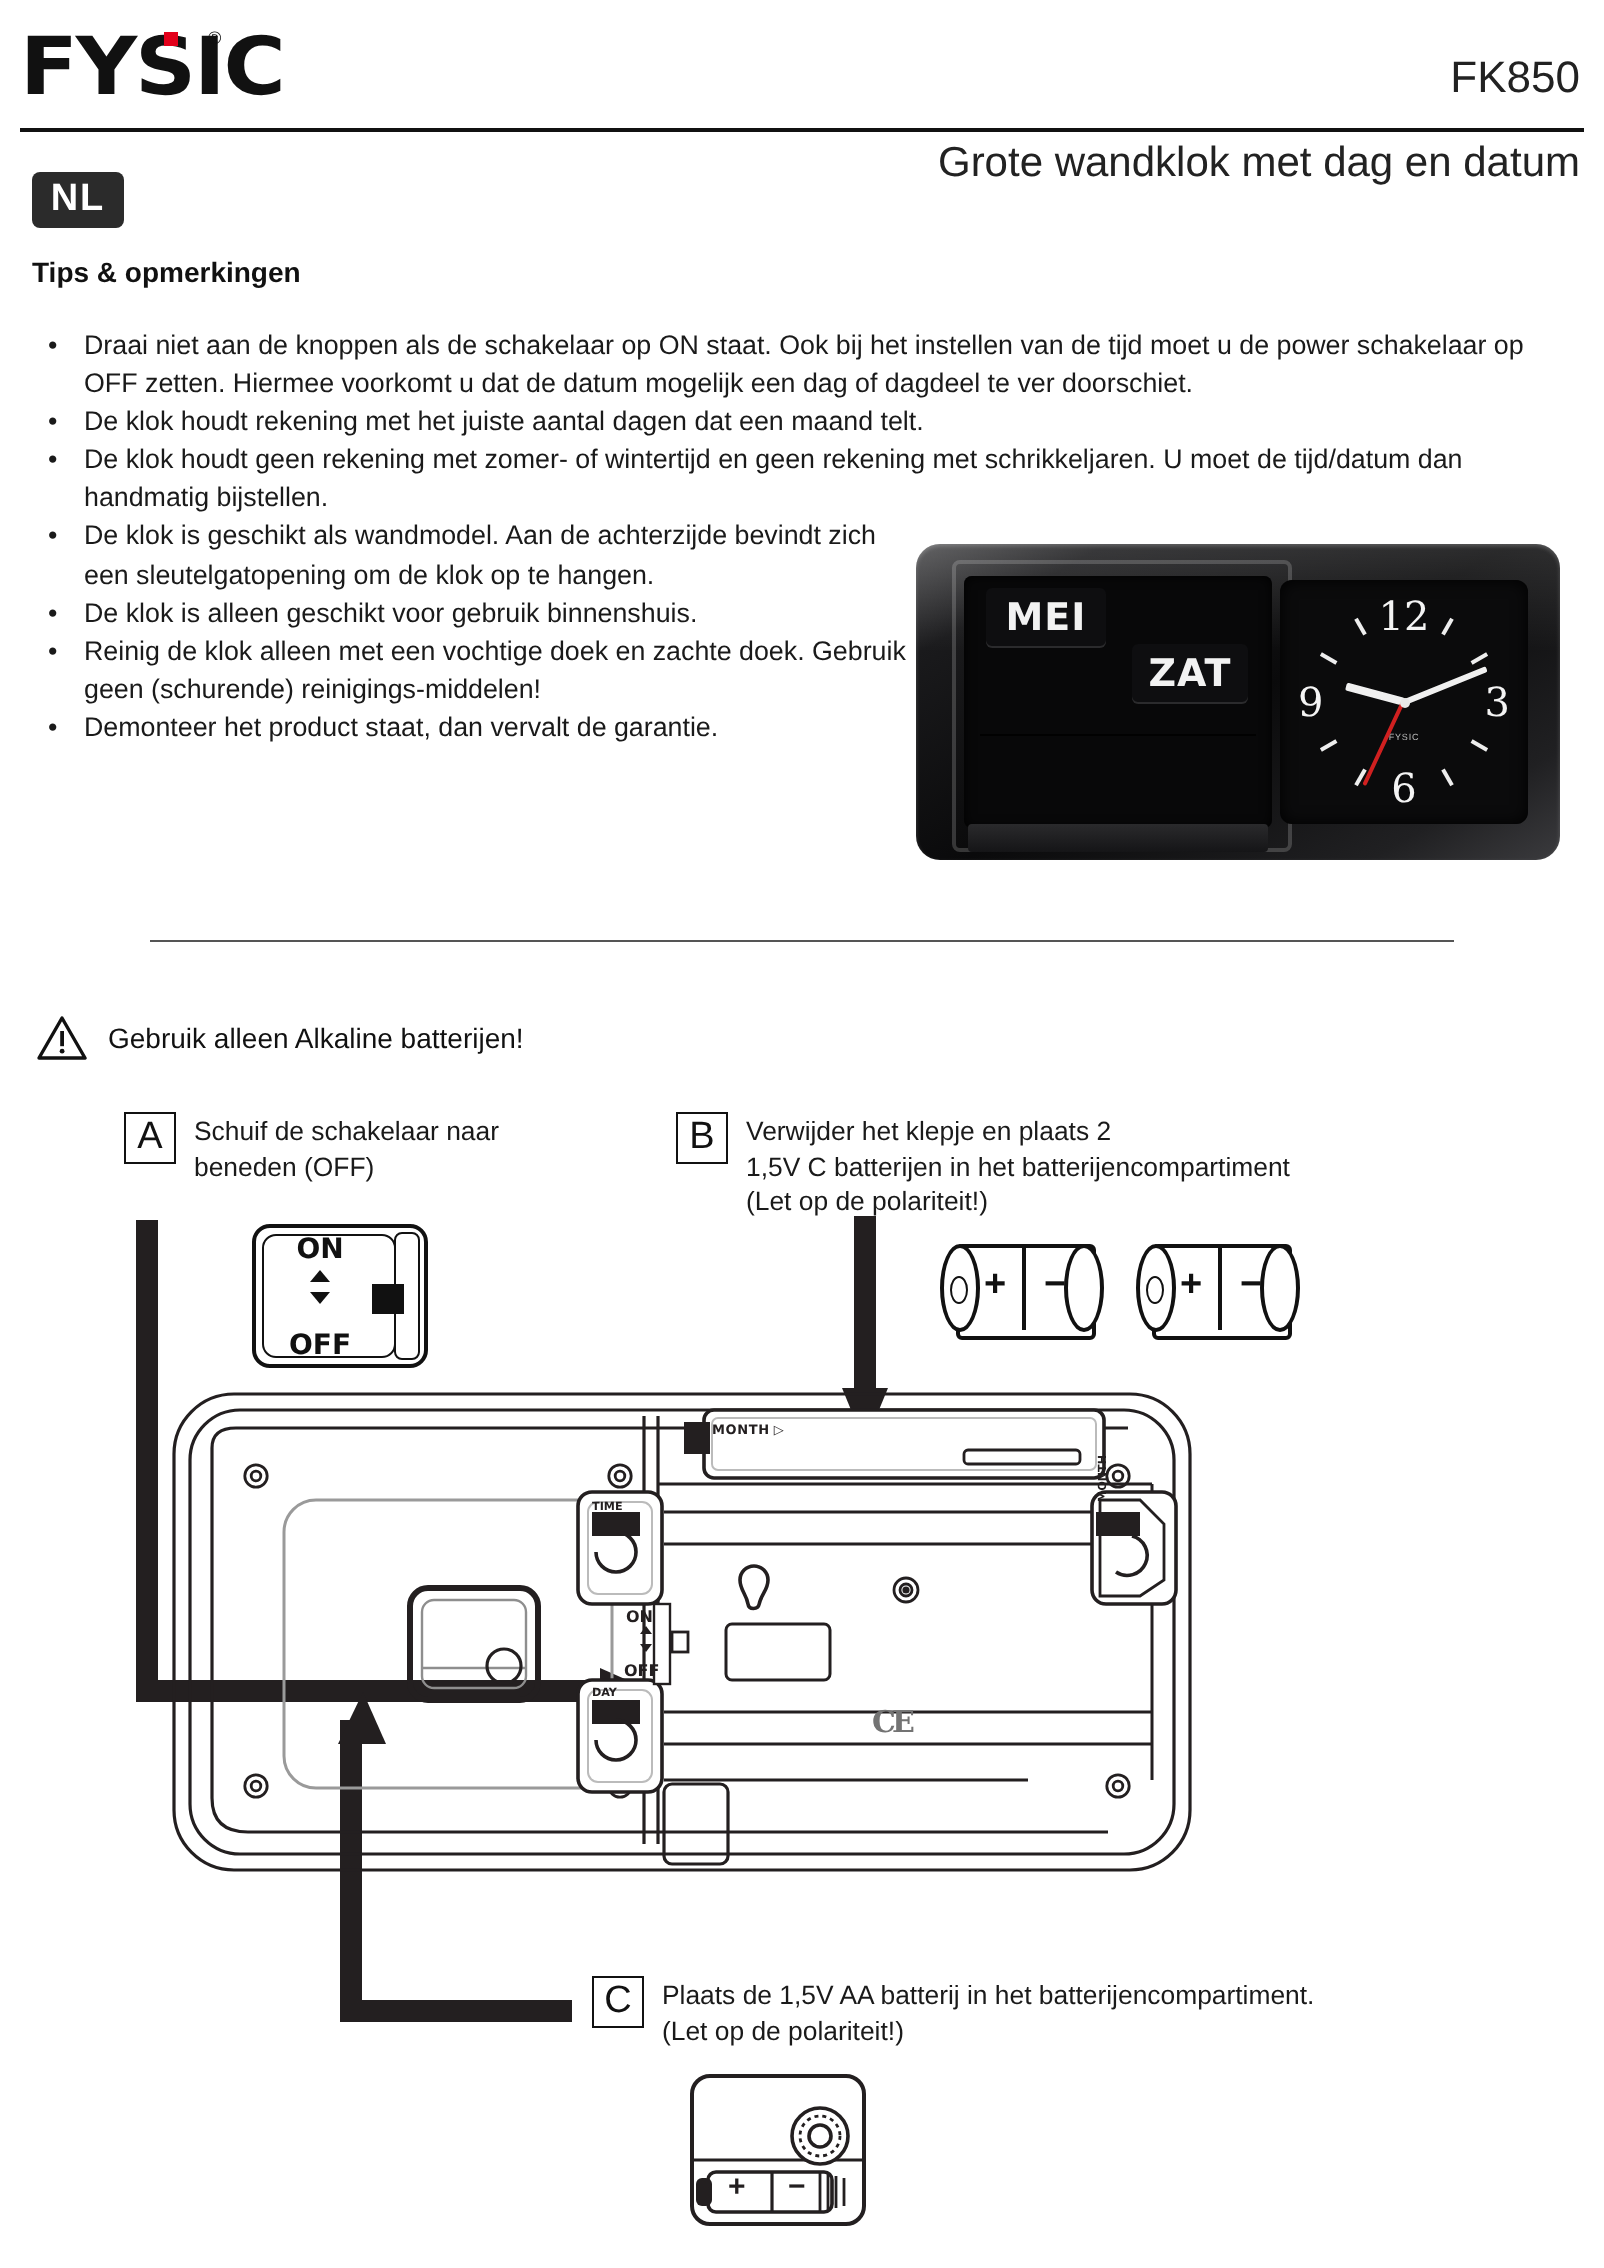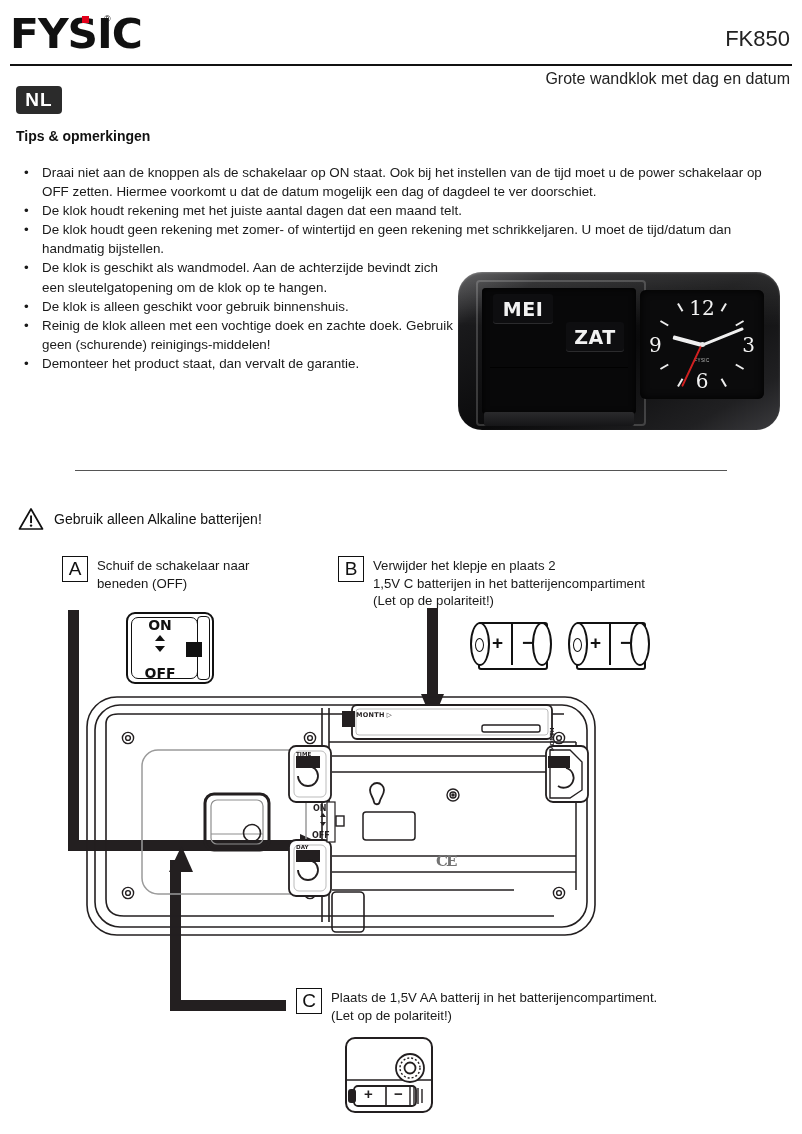--- a/index.html
+++ b/index.html
@@ -11,37 +11,37 @@
   
   .header{position:absolute;left:0;top:0;width:802px;height:72px;}
   .logo{position:absolute;left:10px;top:14px;}
   .logo-text{font-family:"DejaVu Sans",sans-serif;font-weight:700;font-size:40px;
              letter-spacing:-1px;color:#111;line-height:40px;display:block;
              transform:scaleX(1.06);transform-origin:left center;}
   .logo-dot{position:absolute;left:72px;top:2px;width:7px;height:7px;background:#e2001a;}
   .logo-reg{position:absolute;left:94px;top:0px;font-size:9px;color:#111;}
   .model{position:absolute;right:12px;top:26px;font-size:22px;color:#222;}
   .rule{position:absolute;left:10px;right:10px;top:64px;height:2px;background:#111;}
-  .subtitle{position:absolute;right:12px;top:70px;font-size:16px;color:#222;}
+  .subtitle{position:absolute;right:12px;top:70px;font-size:21px;color:#222;}
 
   .nl-badge{position:absolute;left:16px;top:86px;width:46px;height:28px;background:#2b2b2b;
             border-radius:4px;color:#fff;font-size:19px;font-weight:700;
             display:flex;align-items:center;justify-content:center;letter-spacing:1px;}
 
   
   .tips-title{position:absolute;left:16px;top:128px;font-size:14px;font-weight:700;color:#111;}
   .tips{position:absolute;left:16px;top:163px;width:770px;}
   .tip{display:flex;font-size:13.4px;line-height:19.1px;color:#1a1a1a;margin-bottom:0px;}
   .tip .bl{width:26px;flex:0 0 26px;text-align:left;padding-left:8px;box-sizing:border-box;}
   .tip .tx{flex:1;}
   .tip.narrow .tx{max-width:420px;}
 
   
   .clock-photo{position:absolute;left:458px;top:272px;width:322px;height:158px;
-     border-radius:24px;
+     border-radius:12px;
      background:linear-gradient(150deg,#4a4a4c 0%,#1a1a1c 16%,#0a0a0b 50%,#202022 84%,#3b3b3e 100%);
      box-shadow:inset 0 1px 2px rgba(255,255,255,.22);overflow:hidden;}
   .cp-gloss{position:absolute;left:0;top:0;right:0;height:34%;
      background:linear-gradient(180deg,rgba(255,255,255,.14),rgba(255,255,255,0));}
   .flip-panel{position:absolute;left:24px;top:16px;width:154px;height:126px;
      background:#080809;border-radius:4px;box-shadow:inset 0 0 6px #000;}
   .flip-top{position:absolute;left:0;top:0;width:100%;height:40px;}
   .flip-card{position:absolute;top:6px;height:30px;background:#0e0e10;border-radius:3px;
      display:flex;align-items:center;justify-content:center;color:#f2f2f2;
      font-family:"DejaVu Sans",sans-serif;font-weight:700;font-size:19px;letter-spacing:.5px;
@@ -51,21 +51,21 @@
   .flip-date{position:absolute;left:8px;top:44px;width:138px;height:72px;background:#0c0c0e;
      border-radius:3px;display:flex;align-items:center;justify-content:center;
      color:#f5f5f5;font-family:"DejaVu Sans",sans-serif;font-weight:400;font-size:62px;
      line-height:62px;overflow:hidden;}
   .flip-seam{position:absolute;left:8px;top:79px;width:138px;height:1px;background:#000;opacity:.85;}
   .flip-base{position:absolute;left:26px;bottom:4px;width:150px;height:14px;
      background:linear-gradient(180deg,#2a2a2c,#151517);border-radius:2px;}
   .bezel-l{position:absolute;left:18px;top:8px;width:166px;height:142px;
      border:2px solid rgba(255,255,255,.18);border-radius:4px;}
 
-  .dial{position:absolute;right:16px;top:18px;width:124px;height:109px;background:#0b0b0c;
+  .dial{position:absolute;right:16px;top:18px;width:124px;height:122px;background:#0b0b0c;
      border-radius:6px;box-shadow:inset 0 0 8px #000;}
   .dial-face{position:absolute;inset:6px;}
   .num{position:absolute;color:#f4f4f4;font-family:"DejaVu Serif",serif;font-size:20px;
        line-height:20px;}
   .n12{left:50%;top:2px;transform:translateX(-50%);}
   .n6{left:50%;bottom:2px;transform:translateX(-50%);}
   .n3{right:3px;top:50%;transform:translateY(-50%);}
   .n9{left:3px;top:50%;transform:translateY(-50%);}
   .tick{position:absolute;left:50%;top:50%;width:2px;height:9px;background:#eee;
         transform-origin:50% 48px;margin-left:-1px;margin-top:-48px;}

